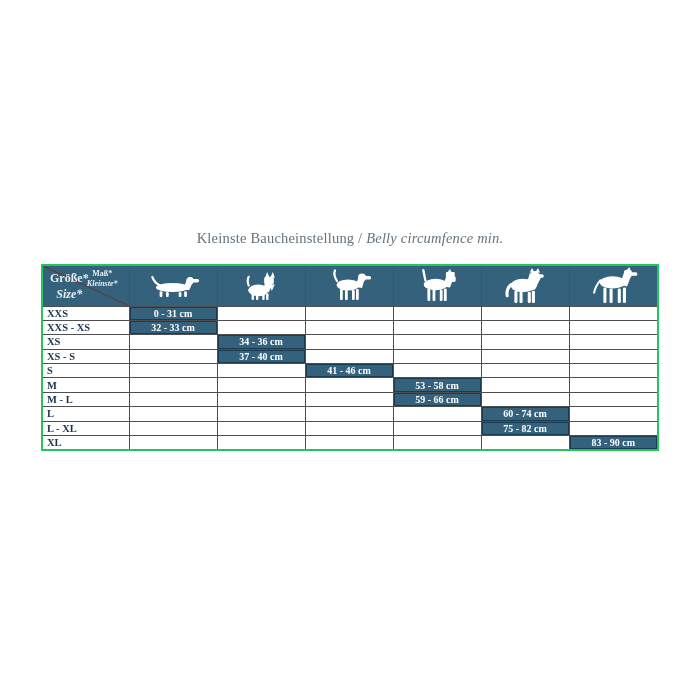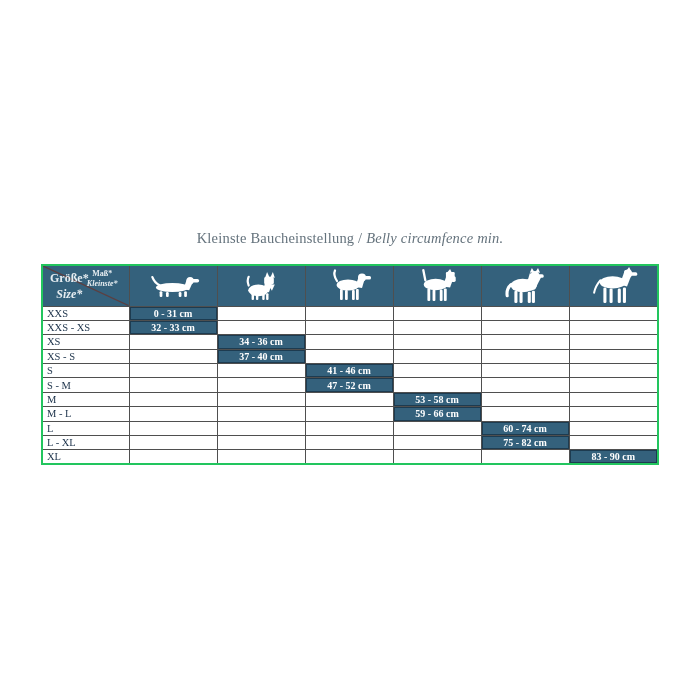--- a/index.html
+++ b/index.html
@@ -32,21 +32,21 @@
   }
   .corner .size-block {
     position:absolute; bottom:3px; left:7px; text-align:center;
     font-size:12px; line-height:1.3; color:#e6edf1;
   }
   .corner .it { font-style:italic; }
 
   tr.data-row { height:14.4px; }
   tr.data-row th.rowlabel {
     background:#ffffff; text-align:left; padding-left:4px;
-    font-size:10.5px; font-weight:400; color:#1c324a;
+    font-size:10.5px; font-weight:700; color:#1c324a;
   }
   tr.data-row td { background:#ffffff; }
   tr.data-row td.filled {
     background:#34617c; color:#ffffff; text-align:center;
     font-size:10px; font-weight:700;
     box-shadow: inset 0 0 0 1px #1d3b50;
     margin-top: 28px;
   }
 </style>
 </head>
@@ -230,29 +230,20 @@
         <tr class="data-row">
           <th class="rowlabel">S</th>
           <td></td>
           <td></td>
           <td class="filled">41 - 46 cm</td>
           <td></td>
           <td></td>
           <td></td>
         </tr>
         <tr class="data-row">
-          <th class="rowlabel">S - M</th>
-          <td></td>
-          <td></td>
-          <td class="filled">47 - 52 cm</td>
-          <td></td>
-          <td></td>
-          <td></td>
-        </tr>
-        <tr class="data-row">
           <th class="rowlabel">M</th>
           <td></td>
           <td></td>
           <td></td>
           <td class="filled">53 - 58 cm</td>
           <td></td>
           <td></td>
         </tr>
         <tr class="data-row">
           <th class="rowlabel">M - L</th>

